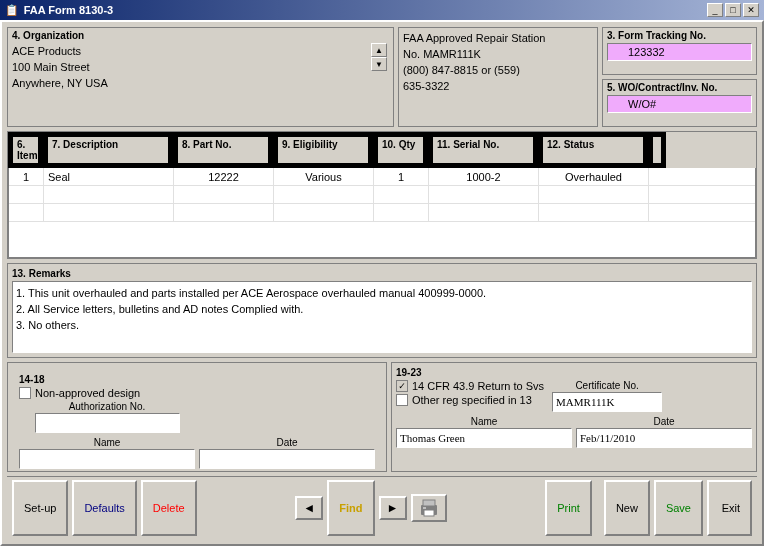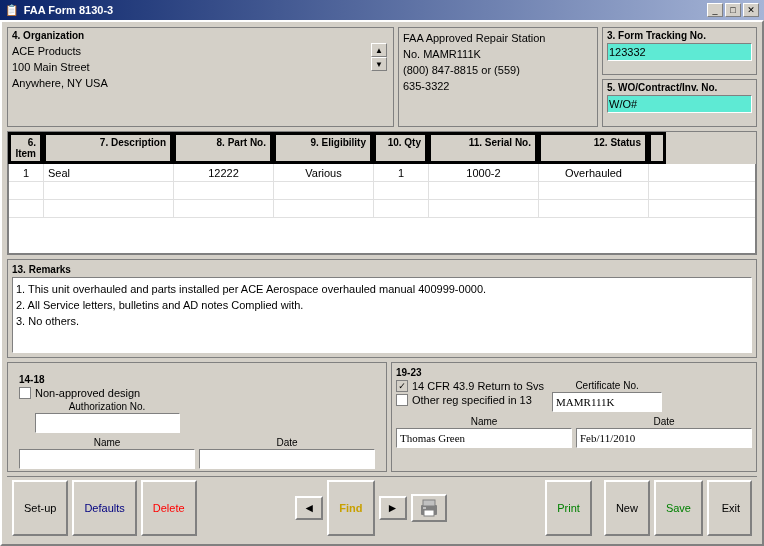--- a/index.html
+++ b/index.html
@@ -120,47 +120,47 @@
       border: 1px solid #808080;
       padding: 2px 4px;
       flex: 1;
     }
     .wo-section {
       border: 1px solid #808080;
       padding: 2px 4px;
       flex: 1;
     }
     .field-value {
-      background: #5eead4;
+      background: #f0abfc;
       border: 1px solid;
       border-top-color: #808080;
       border-left-color: #808080;
       border-bottom-color: #fff;
       border-right-color: #fff;
-      padding: 1px 1px;
+      padding: 1px 20px;
       font-size: 11px;
       min-height: 18px;
       display: flex;
       align-items: center;
       text-align: right;
     }
     .table-section {
       border: 1px solid #808080;
     }
     .table-header {
       display: grid;
       grid-template-columns: 35px 130px 100px 100px 55px 110px 110px 18px;
       background: #d4d0c8;
     }
     .th-cell {
-      border: 3px solid #000000;
+      border: 5px solid #000000;
       padding: 2px 4px;
       font-size: 10px;
       font-weight: bold;
-      text-align: right;
+      text-align: left;
       background: #d4d0c8;
     }
     .table-body {
       background: white;
       height: 90px;
       overflow-y: auto;
       border: 1px solid #808080;
       border-top: none;
       position: relative;
     }

